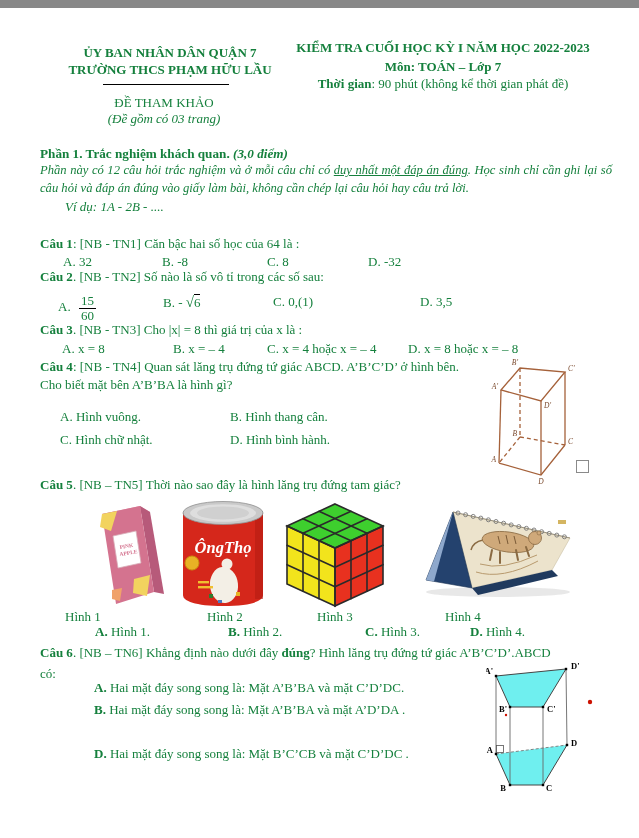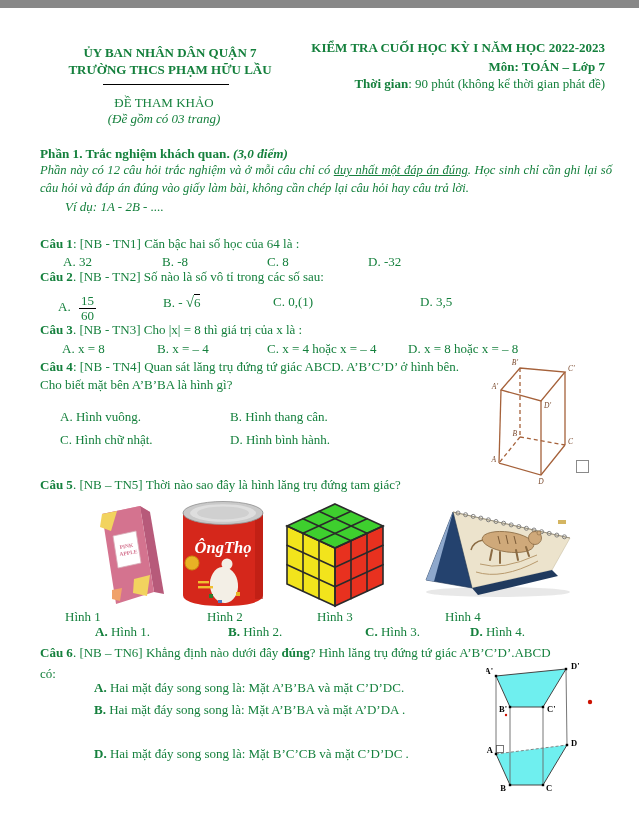--- a/index.html
+++ b/index.html
@@ -36,21 +36,21 @@
   <div class="abs ctr" style="left:50px;top:36px;width:240px;line-height:17px;">
     <div class="b">ỦY BAN NHÂN DÂN QUẬN 7</div>
     <div class="b">TRƯỜNG THCS PHẠM HỮU LẦU</div>
   </div>
   <div class="abs hline" style="left:103px;top:76px;width:126px;"></div>
   <div class="abs ctr" style="left:50px;top:87px;width:228px;line-height:15.5px;">
     <div>ĐỀ THAM KHẢO</div>
     <div class="i">(Đề gồm có 03 trang)</div>
   </div>
 
-  <div class="abs ctr" style="left:293px;top:31px;width:312px;line-height:17.2px;text-align:right;">
+  <div class="abs ctr" style="left:287px;top:31px;width:312px;line-height:17.2px;">
     <div class="b">KIỂM TRA CUỐI HỌC KỲ I NĂM HỌC 2022-2023</div>
     <div class="b" style="margin-top:2px;">Môn: TOÁN – Lớp 7</div>
     <div><span class="b">Thời gian</span><span>: 90 phút (không kể thời gian phát đề)</span></div>
   </div>
 
   <div class="abs nw" style="left:40px;top:138px;font-size:13.2px;">
     <span class="b">Phần 1. Trắc nghiệm khách quan.</span><span class="bi"> (3,0 điểm)</span>
   </div>
 
   <div class="abs i intro" style="left:40px;top:154px;">
@@ -76,21 +76,21 @@
   <span class="abs nw" style="left:163px;top:286px;">
     <span>B. - </span><span class="sqrt">√</span><span class="radicand">6</span>
   </span>
   <span class="abs nw" style="left:273px;top:286px;">C. 0,(1)</span>
   <span class="abs nw" style="left:420px;top:286px;">D. 3,5</span>
 
   <div class="abs qtext" style="left:40px;top:314px;">
     <span class="b">Câu 3</span><span>. [NB - TN3] Cho |x| = 8 thì giá trị của x là :</span>
   </div>
   <span class="abs nw" style="left:62px;top:333px;">A.  x = 8</span>
-  <span class="abs nw" style="left:157px;top:333px;">B.  x = – 4</span>
+  <span class="abs nw" style="left:173px;top:333px;">B.  x = – 4</span>
   <span class="abs nw" style="left:267px;top:333px;">C.  x = 4 hoặc x = – 4</span>
   <span class="abs nw" style="left:408px;top:333px;">D.  x = 8 hoặc x = – 8</span>
 
   <div class="abs qtext" style="left:40px;top:351px;">
     <span class="b">Câu 4</span><span>: [NB - TN4] Quan sát lăng trụ đứng tứ giác ABCD. A’B’C’D’ ở hình bên.</span>
   </div>
   <div class="abs qtext" style="left:40px;top:369px;">Cho biết mặt bên A’B’BA là hình gì?</div>
   <span class="abs nw" style="left:60px;top:401px;">A. Hình vuông.</span>
   <span class="abs nw" style="left:230px;top:401px;">B. Hình thang cân.</span>
   <span class="abs nw" style="left:60px;top:424px;">C. Hình chữ nhật.</span>

